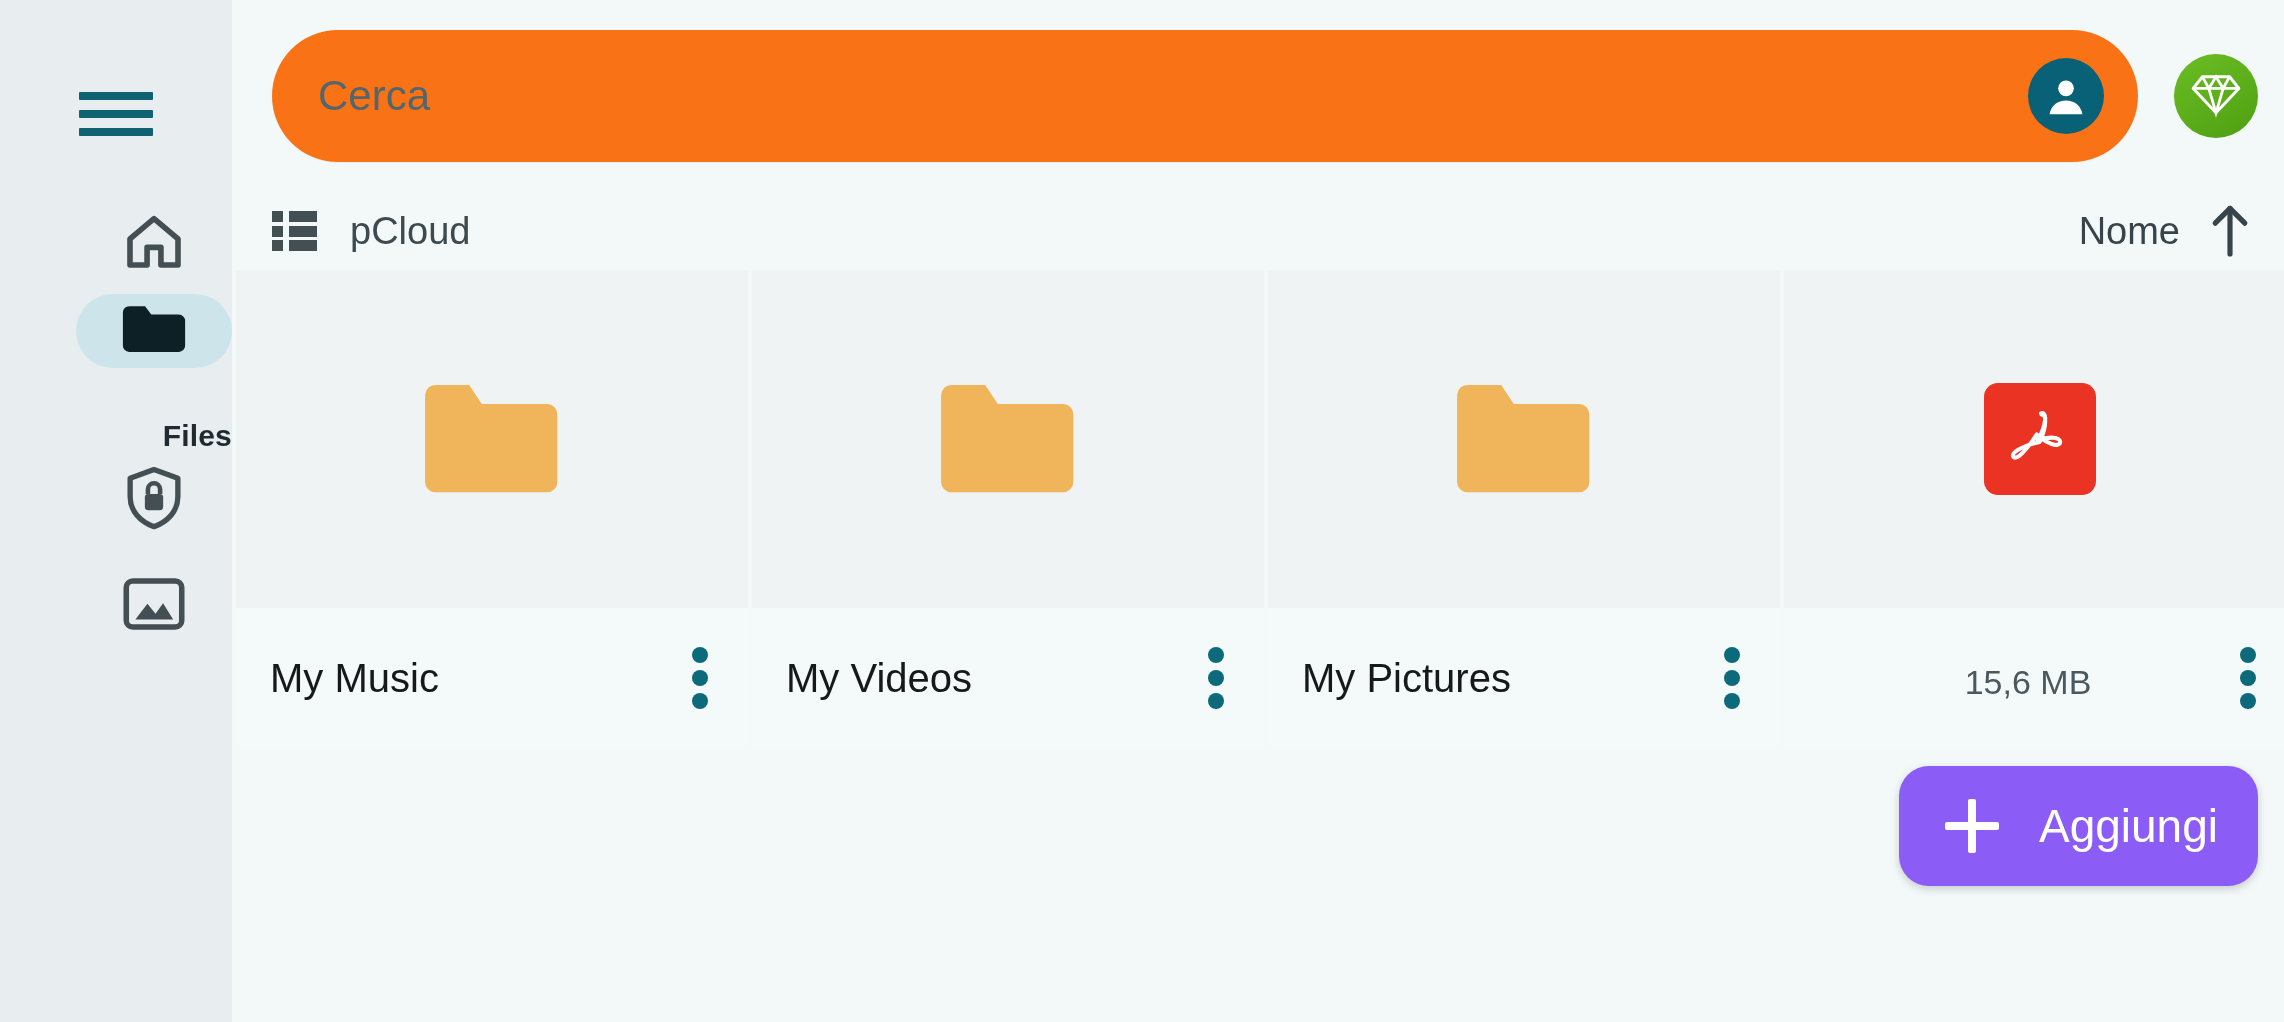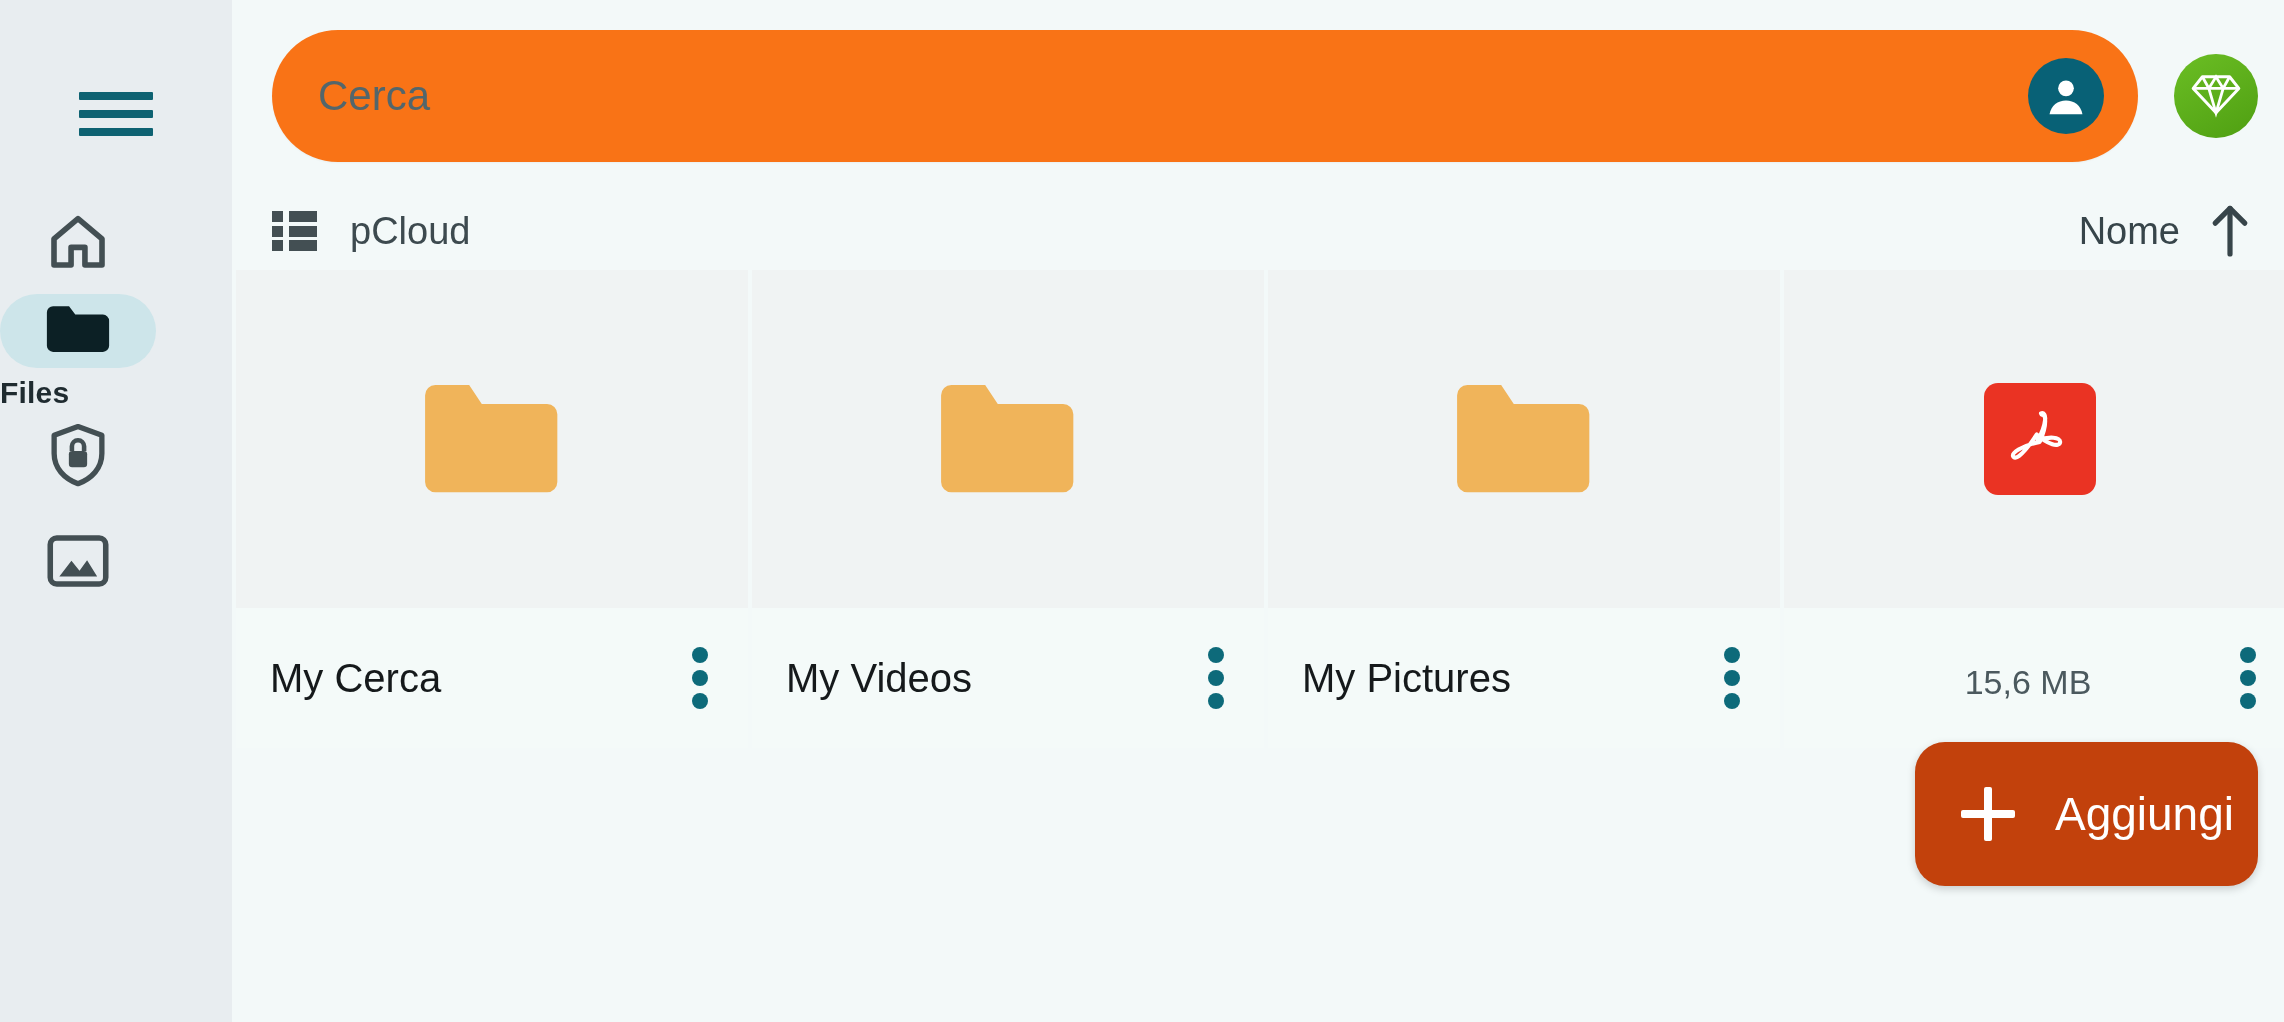--- a/index.html
+++ b/index.html
@@ -44,22 +44,23 @@
     width: 74px;
     height: 8px;
     background: #0e6272;
     border-radius: 1px;
   }
 
   .nav-item {
     width: 232px;
     display: flex;
     flex-direction: column;
-    align-items: flex-start;
-    cursor: pointer;
+    align-items: flex-end;
+    cursor: pointer;
+    gap: 43px;
   }
 
   .nav-pill {
     width: 156px;
     height: 74px;
     border-radius: 38px;
     display: flex;
     align-items: center;
     justify-content: center;
   }
@@ -276,23 +277,23 @@
     display: flex;
     align-items: center;
     justify-content: center;
   }
 
   
   #fab-add {
     position: absolute;
     right: 38px;
     bottom: 136px;
-    height: 144px;
-    padding: 0 24px 0 46px;
-    background: #c2410c;
+    height: 120px;
+    padding: 0 40px 0 46px;
+    background: #8b5cf6;
     border-radius: 30px;
     border: none;
     display: flex;
     align-items: center;
     color: #ffffff;
     font-family: "Liberation Sans", sans-serif;
     cursor: pointer;
     box-shadow: 0 3px 8px rgba(0,0,0,0.18);
   }
   #fab-plus {
@@ -429,21 +430,21 @@
     <div class="tile">
       <div class="tile-thumb">
         <span class="folder-icon">
           <svg width="152" height="122" viewBox="0 0 38 31">
             <path d="M2 4.4 A2.6 2.6 0 0 1 4.6 1.8 L13.2 1.8 L16.4 6.6 L33 6.6 A2.6 2.6 0 0 1 35.6 9.2 L35.6 26.4 A2.6 2.6 0 0 1 33 29 L4.6 29 A2.6 2.6 0 0 1 2 26.4 Z" fill="#f0b45a"></path>
           </svg>
         </span>
       </div>
       <div class="tile-footer">
         <div class="tile-text">
-          <div class="tile-name">My Cerca</div>
+          <div class="tile-name">My Music</div>
         </div>
         <div class="kebab">
           <i></i>
           <i></i>
           <i></i>
         </div>
       </div>
     </div>
 
     <div class="tile">

